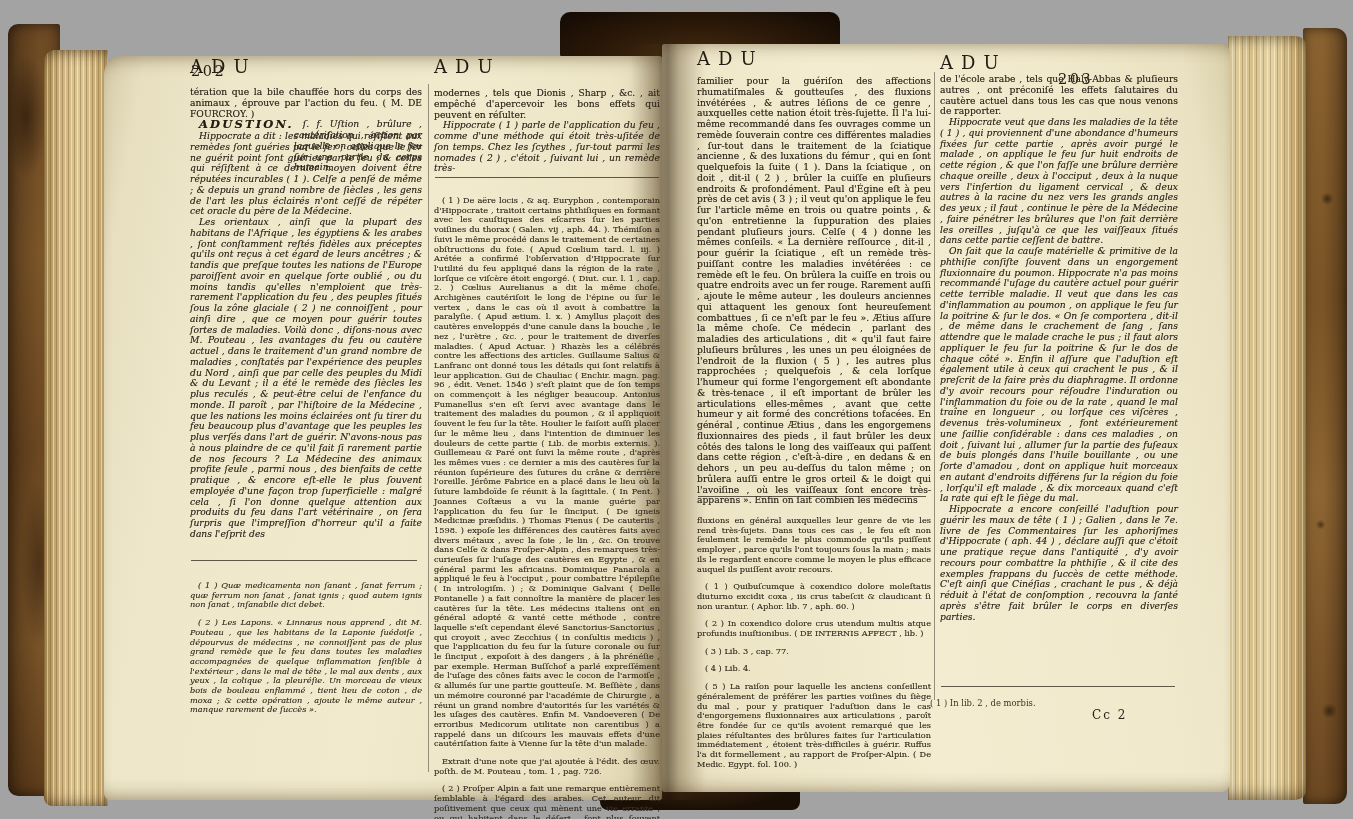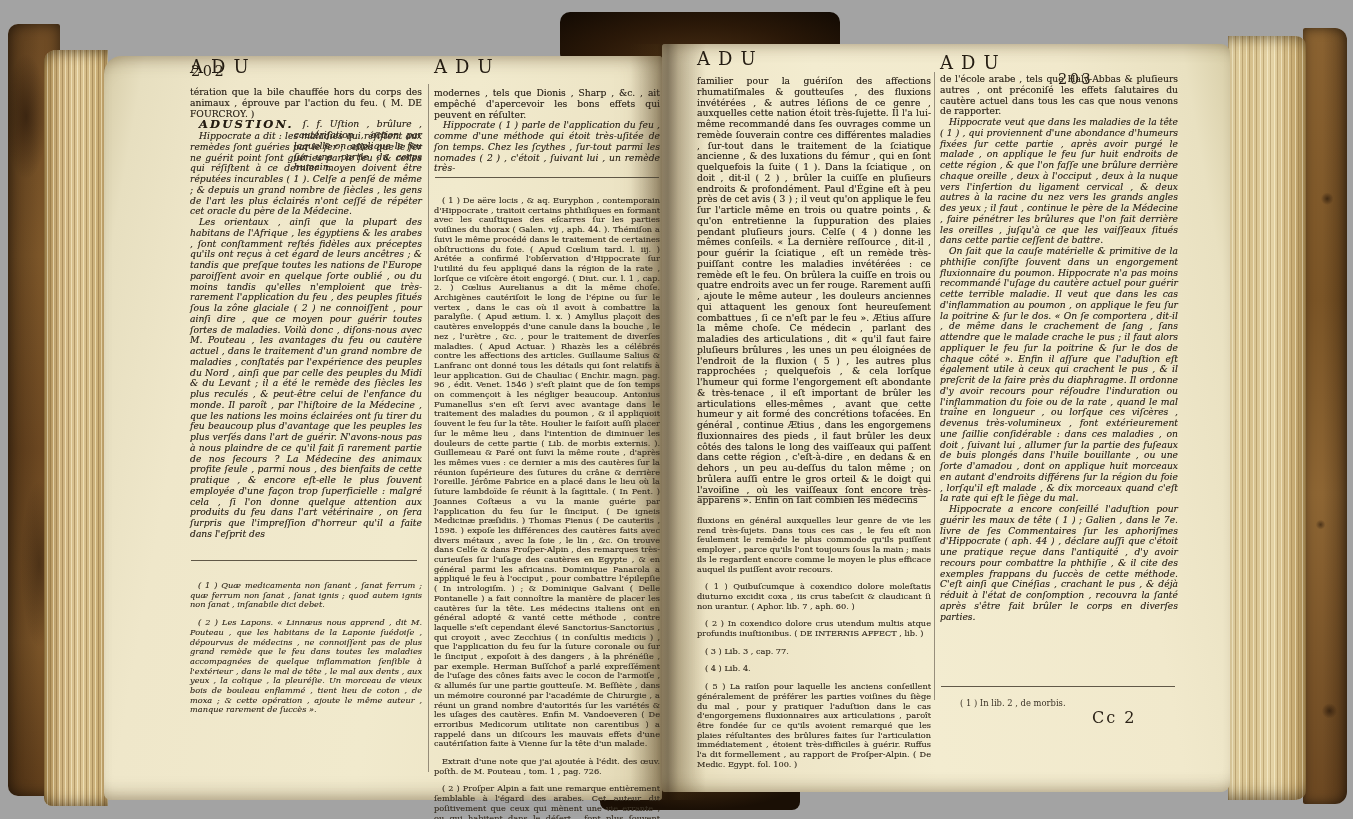--- a/index.html
+++ b/index.html
@@ -57,21 +57,21 @@
   .col{color:#322a20;font-size:9.2px;line-height:10.75px;text-align:justify;
        text-shadow:0 0 .35px rgba(50,40,25,.55);}
   .col .para{position:static;}
   .para.indent{text-indent:9px;font-style:italic;}
   .entry .term{position:static;font-size:11.5px;letter-spacing:2.2px;font-weight:600;color:#241c12;}
   .fnblock{color:#3a3226;font-size:8.2px;line-height:9.7px;text-align:justify;
        text-shadow:0 0 .3px rgba(55,45,30,.5);}
   .fnblock .fnp{position:static;text-indent:8px;margin-top:8px;}
   .rule{height:1px;background:#473e30;opacity:.85;}
   .colrule{width:1px;background:#4a4236;opacity:.55;}
-  .catchword{font-size:16px;letter-spacing:2px;color:#2c2318;}
+  .catchword{font-size:12px;letter-spacing:2px;color:#2c2318;}
   .fnsingle{font-size:8.4px;color:#3a3226;}
 </style>
 </head>
 <body>
 
 <div class="stage">
 
   <div class="spine-top"></div>
   <div class="spine-bottom"></div>
   <div class="cover-left"></div>
@@ -129,16 +129,16 @@
     <div class="fnp">( 5 ) La raiſon pour laquelle les anciens conſeillent généralement de préférer les parties voiſines du ſiège du mal , pour y pratiquer l'aduſtion dans le cas d'engorgemens fluxionnaires aux articulations , paroît être fondée ſur ce qu'ils avoient remarqué que les plaies réſultantes des brûlures faites ſur l'articulation immédiatement , étoient très-difficiles à guérir. Ruffus l'a dit formellement , au rapport de Proſper-Alpin. ( De Medic. Egypt. fol. 100. )</div>
   </div>
 
   <div class="col" style="left:940px;top:74px;width:238px;">
     <div class="para noindent">de l'école arabe , tels que Haly-Abbas &amp; pluſieurs autres , ont préconiſé les effets ſalutaires du cautère actuel dans tous les cas que nous venons de rapporter.</div>
     <div class="para indent">Hippocrate veut que dans les maladies de la tête ( 1 ) , qui proviennent d'une abondance d'humeurs fixées ſur cette partie , après avoir purgé le malade , on applique le feu ſur huit endroits de cette région , &amp; que l'on faſſe une brûlure derrière chaque oreille , deux à l'occiput , deux à la nuque vers l'inſertion du ligament cervical , &amp; deux autres à la racine du nez vers les grands angles des yeux ; il faut , continue le père de la Médecine , faire pénétrer les brûlures que l'on fait derrière les oreilles , juſqu'à ce que les vaiſſeaux ſitués dans cette partie ceſſent de battre.</div>
     <div class="para indent">On ſait que la cauſe matérielle &amp; primitive de la phthiſie conſiſte ſouvent dans un engorgement fluxionnaire du poumon. Hippocrate n'a pas moins recommandé l'uſage du cautère actuel pour guérir cette terrible maladie. Il veut que dans les cas d'inflammation au poumon , on applique le feu ſur la poitrine &amp; ſur le dos. « On ſe comportera , dit-il , de même dans le crachement de ſang , ſans attendre que le malade crache le pus ; il faut alors appliquer le feu ſur la poitrine &amp; ſur le dos de chaque côté ». Enfin il aſſure que l'aduſtion eſt également utile à ceux qui crachent le pus , &amp; il preſcrit de la faire près du diaphragme. Il ordonne d'y avoir recours pour réſoudre l'induration ou l'inflammation du foie ou de la rate , quand le mal traîne en longueur , ou lorſque ces viſcères , devenus très-volumineux , font extérieurement une ſaillie conſidérable : dans ces maladies , on doit , ſuivant lui , allumer ſur la partie des fuſeaux de buis plongés dans l'huile bouillante , ou une ſorte d'amadou , dont on applique huit morceaux en autant d'endroits différens ſur la région du foie , lorſqu'il eſt malade , &amp; dix morceaux quand c'eſt la rate qui eſt le ſiège du mal.</div>
     <div class="para indent">Hippocrate a encore conſeillé l'aduſtion pour guérir les maux de tête ( 1 ) ; Galien , dans le 7e. livre de ſes Commentaires ſur les aphoriſmes d'Hippocrate ( aph. 44 ) , déclare auſſi que c'étoit une pratique reçue dans l'antiquité , d'y avoir recours pour combattre la phthiſie , &amp; il cite des exemples frappans du ſuccès de cette méthode. C'eſt ainſi que Cinéſias , crachant le pus , &amp; déjà réduit à l'état de conſomption , recouvra la ſanté après s'être fait brûler le corps en diverſes parties.</div>
   </div>
   <div class="rule" style="left:941px;top:686px;width:234px;"></div>
-  <div class="fnsingle" style="left:960px;top:698px;">( 1 ) In lib. 2 , de morbis.</div>
+  <div class="fnsingle" style="left:930px;top:698px;">( 1 ) In lib. 2 , de morbis.</div>
   <div class="catchword" style="left:1092px;top:708px;">Cc 2</div>
 
 </div>
 
 </body></html>

